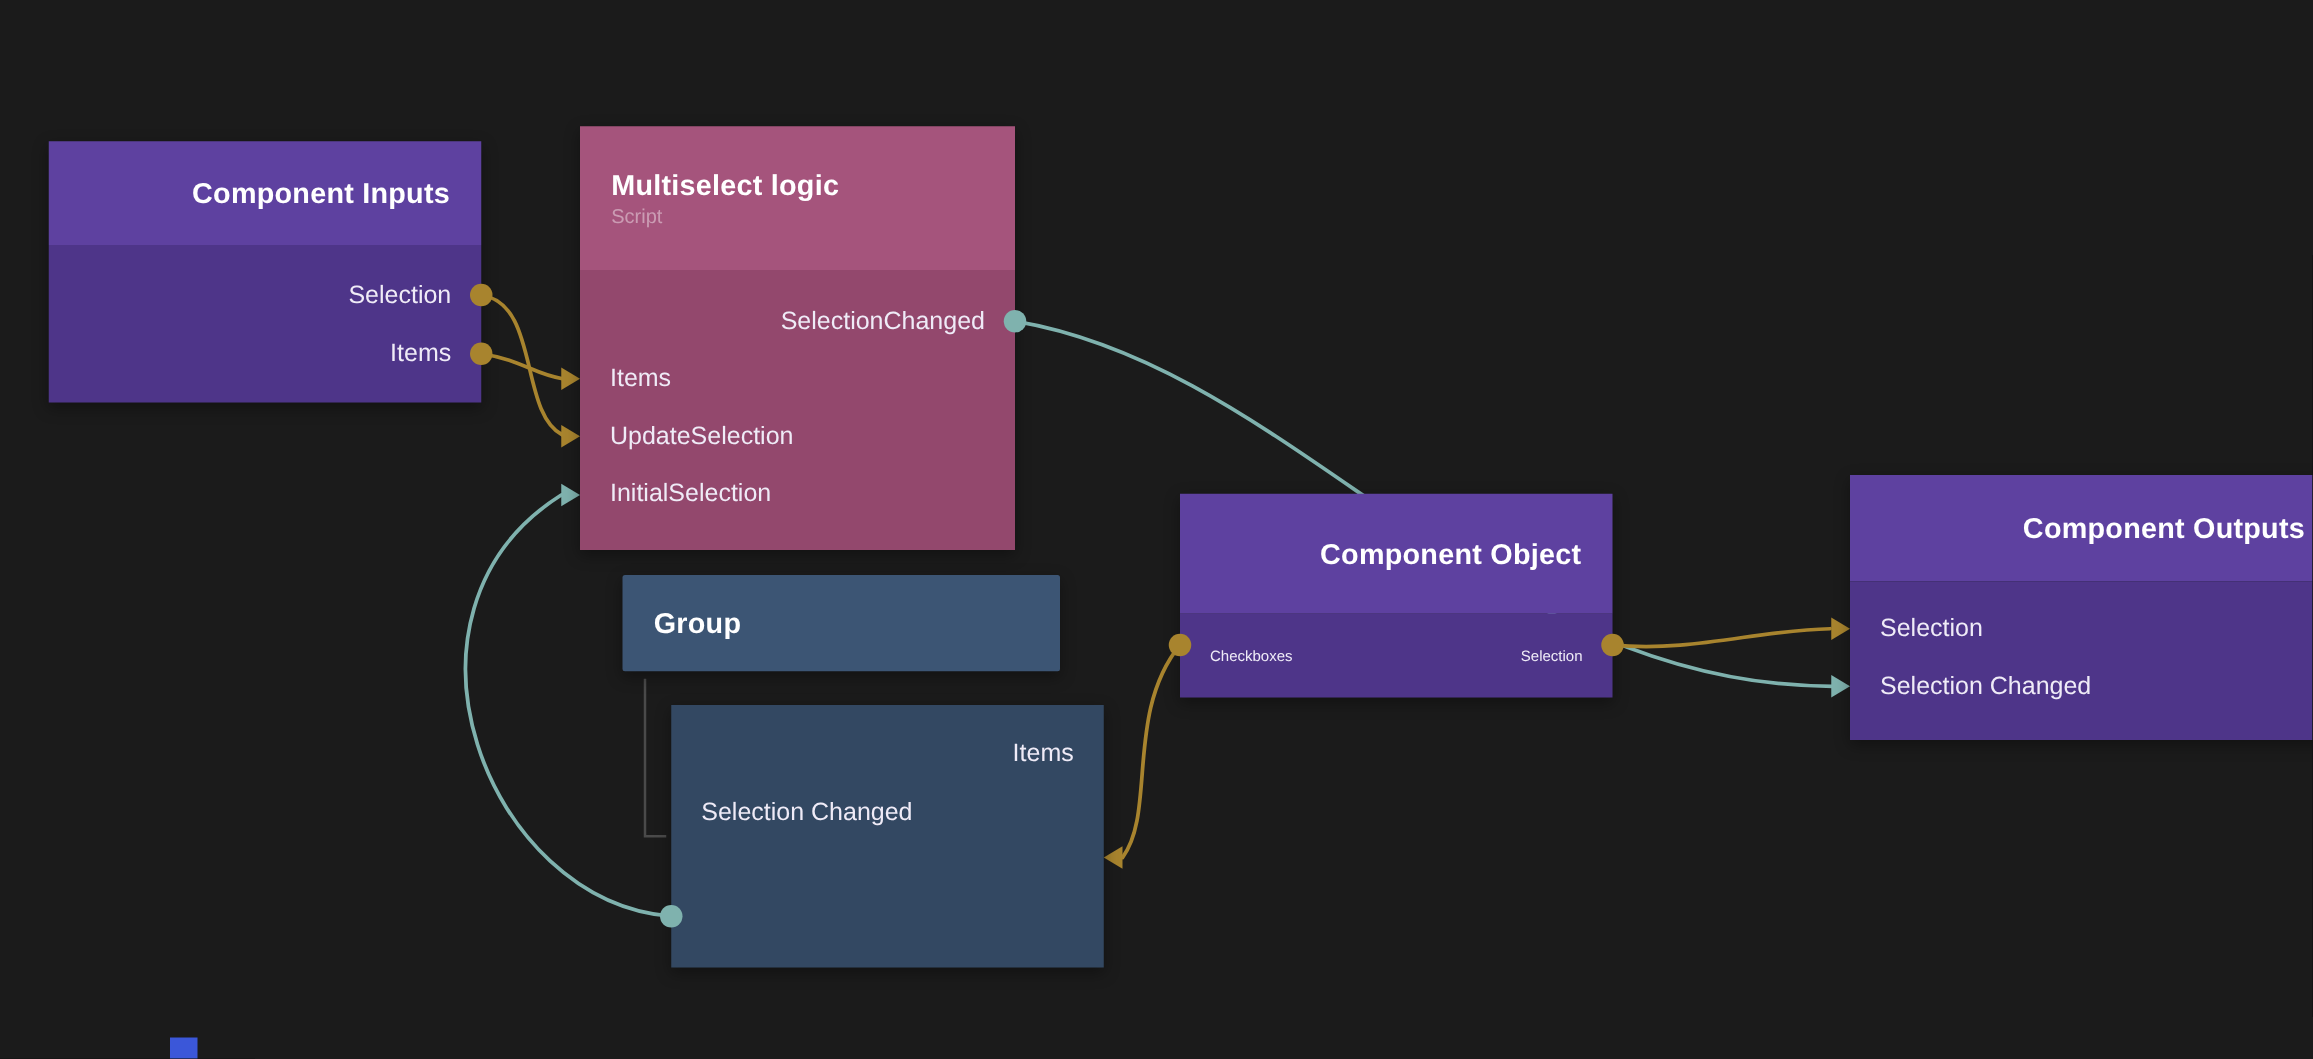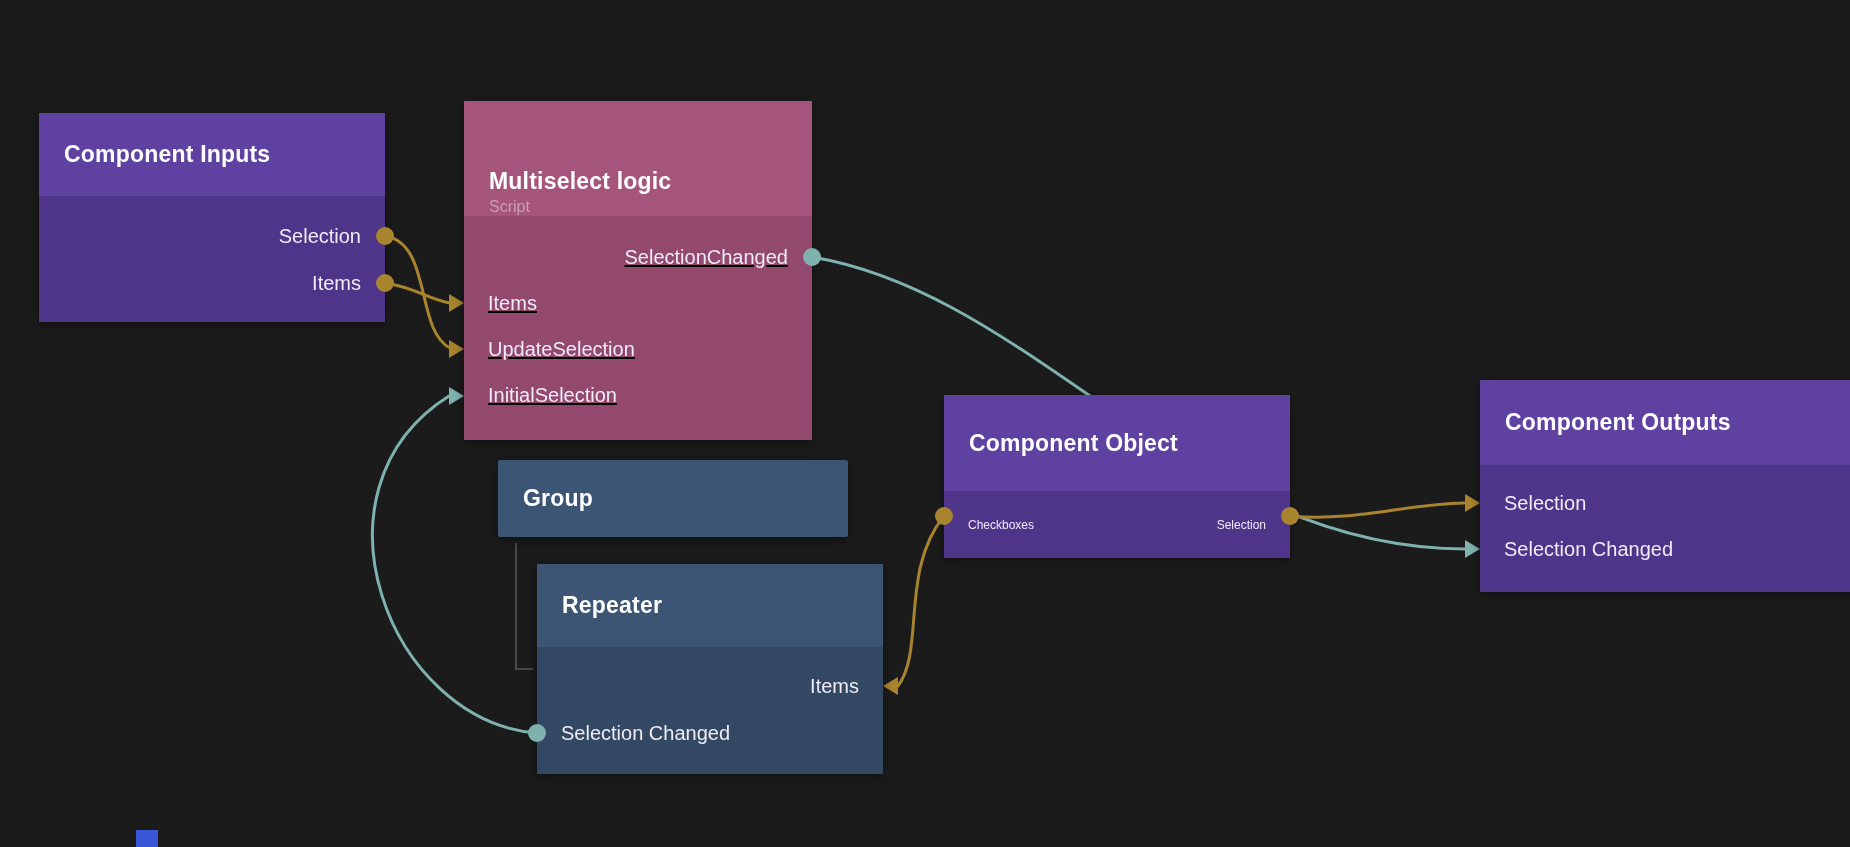--- a/index.html
+++ b/index.html
@@ -22,24 +22,24 @@
   .dot.teal { fill:var(--teal); }
   .hier { fill:none; stroke:var(--hierarchy-line,#4a4a4a); stroke-width:2; }
 
   .node {
     position:absolute; z-index:2; display:flex; flex-direction:column;
     border-radius:2px; box-shadow:0 4px 12px rgba(0,0,0,0.35);
   }
   .node-header { flex:0 0 auto; display:flex; flex-direction:column; justify-content:center; padding:0 25px; }
   .node-body { flex:1 1 auto; }
 
-  .purple .node-header { background:var(--purple-header); }
+  .purple .node-header { background:var(--purple-header);align-items:flex-end; }
   .purple .node-body   { background:var(--purple-body); }
-  .pink .node-header   { background:var(--pink-header);justify-content:flex-end; }
-  .pink .node-body     { background:var(--pink-body);text-decoration:underline; }
+  .pink .node-header   { background:var(--pink-header); }
+  .pink .node-body     { background:var(--pink-body); }
   .blue .node-header   { background:var(--blue-header); }
   .blue .node-body     { background:var(--blue-body); }
   .n-group             { background:var(--blue-header); }
 
   .node-title { font-size:23px; font-weight:600; color:#ffffff; letter-spacing:0.2px; }
   .node-subtitle { font-size:16px; color:rgba(255,255,255,0.42); margin-top:3px; }
 
   .port-row { font-size:20px; color:#efebf7; white-space:nowrap; }
   .port-row.out { text-align:right; padding-right:24px; }
   .port-row.in  { text-align:left;  padding-left:24px; }
@@ -115,23 +115,20 @@
     </div>
   </div>
 
   <div class="node n-group" style="left:498px;top:460px;width:350px;height:77px">
     <div class="node-header" style="height:77px;background:transparent">
       <div class="node-title">Group</div>
     </div>
   </div>
 
   <div class="node blue n-repeater" style="left:537px;top:564px;width:346px;height:210px">
-    <div class="node-header" style="height:83px">
-      <div class="node-title">Repeater</div>
-    </div>
     <div class="node-body">
       <div class="port-row out">
         <span>Items</span>
       </div>
       <div class="port-row in">
         <span>Selection Changed</span>
       </div>
     </div>
   </div>
 

